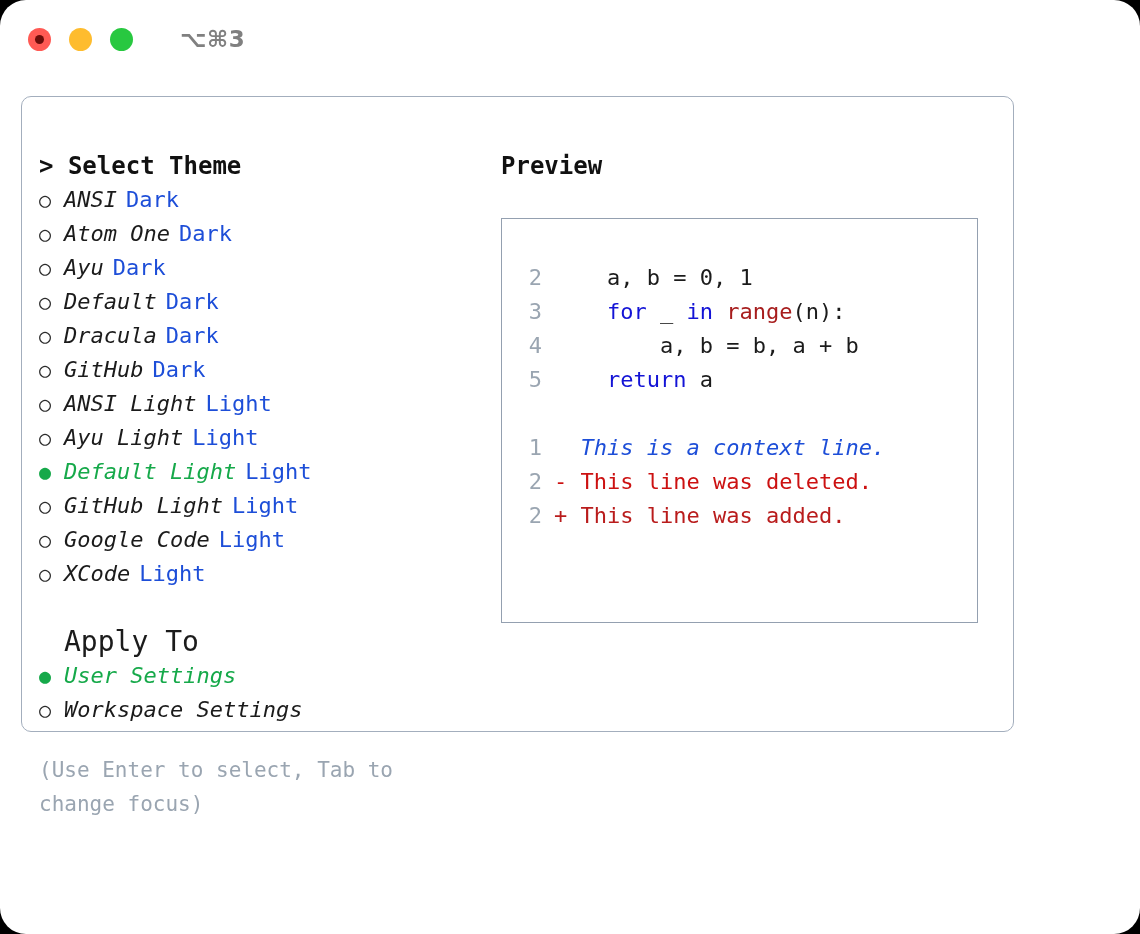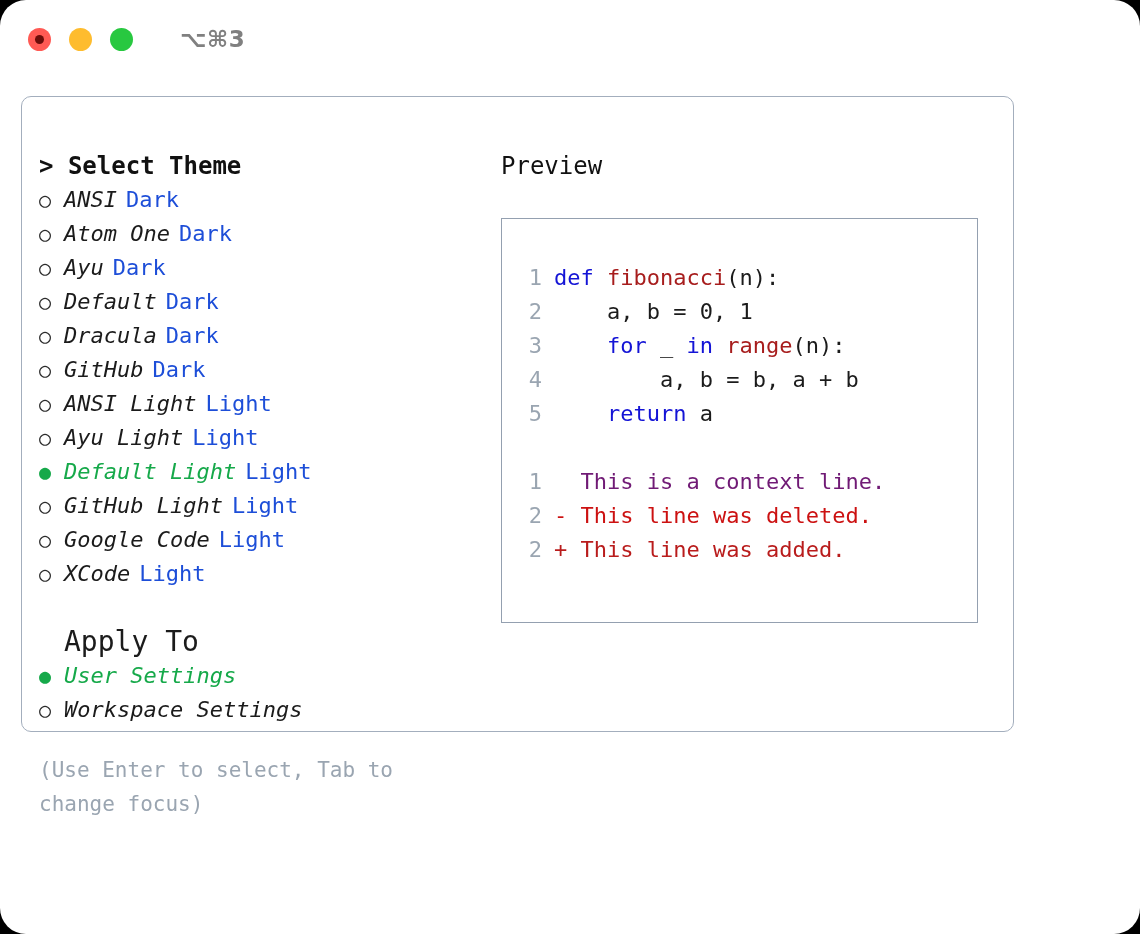--- a/index.html
+++ b/index.html
@@ -148,21 +148,21 @@
 
   
   .right-col {
     position: absolute;
     left: 479px;
     top: 52px;
     width: 490px;
   }
   .preview-title {
     font-size: 24px;
-    font-weight: normal;
+    font-weight: bold;
     color: #111111;
     line-height: 34px;
   }
   .preview-box {
     margin-top: 35px;
     width: 477px;
     height: 405px;
     border: 1.6px solid #94a0b0;
     box-sizing: border-box;
     background: #ffffff;
@@ -180,21 +180,21 @@
     width: 26px;
     text-align: right;
     color: #9aa5b1;
     margin-right: 12px;
   }
   .kw  { color: #1414d6; }
   .fn  { color: #a71d1d; }
   .pl  { color: #1b1b1b; }
   .blank-line { height: 34px; }
 
-  .diff-ctx { color: #701a75; }
+  .diff-ctx { color: #1d4ed8; font-style: italic; }
   .diff-del { color: #cc1111; }
   .diff-add { color: #b91c1c; }
 </style>
 </head>
 <body>
 
 <div class="window">
 
   <div class="titlebar">
     <div class="lights">
@@ -236,21 +236,20 @@
             <div class="opt"><span class="marker">○</span><span class="opt-label">Workspace Settings</span></div>
           </div>
 
         <div class="hint">(Use Enter to select, Tab to change focus)</div>
       </div>
 
       <div class="right-col">
         <div class="preview-title">Preview</div>
         <div class="preview-box">
           <div id="code-block">
-              <div class="code-line"><span class="lnum">1</span><span class="kw">def </span><span class="fn">fibonacci</span><span class="pl">(n):</span></div>
               <div class="code-line"><span class="lnum">2</span><span class="pl">    a, b = 0, 1</span></div>
               <div class="code-line"><span class="lnum">3</span><span class="pl">    </span><span class="kw">for</span><span class="pl"> _ </span><span class="kw">in </span><span class="fn">range</span><span class="pl">(n):</span></div>
               <div class="code-line"><span class="lnum">4</span><span class="pl">        a, b = b, a + b</span></div>
               <div class="code-line"><span class="lnum">5</span><span class="pl">    </span><span class="kw">return</span><span class="pl"> a</span></div>
             </div>
           <div class="blank-line"></div>
           <div id="diff-block">
               <div class="code-line"><span class="lnum">1</span><span class="diff-ctx">  This is a context line.</span></div>
               <div class="code-line"><span class="lnum">2</span><span class="diff-del">- This line was deleted.</span></div>
               <div class="code-line"><span class="lnum">2</span><span class="diff-add">+ This line was added.</span></div>

